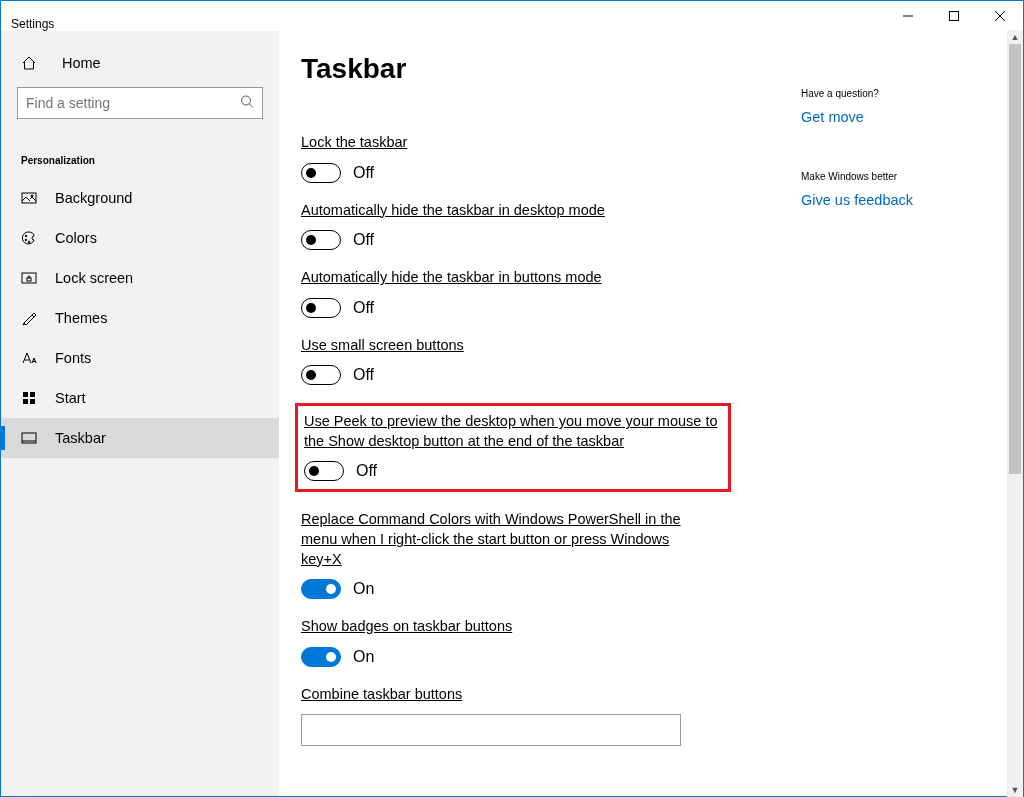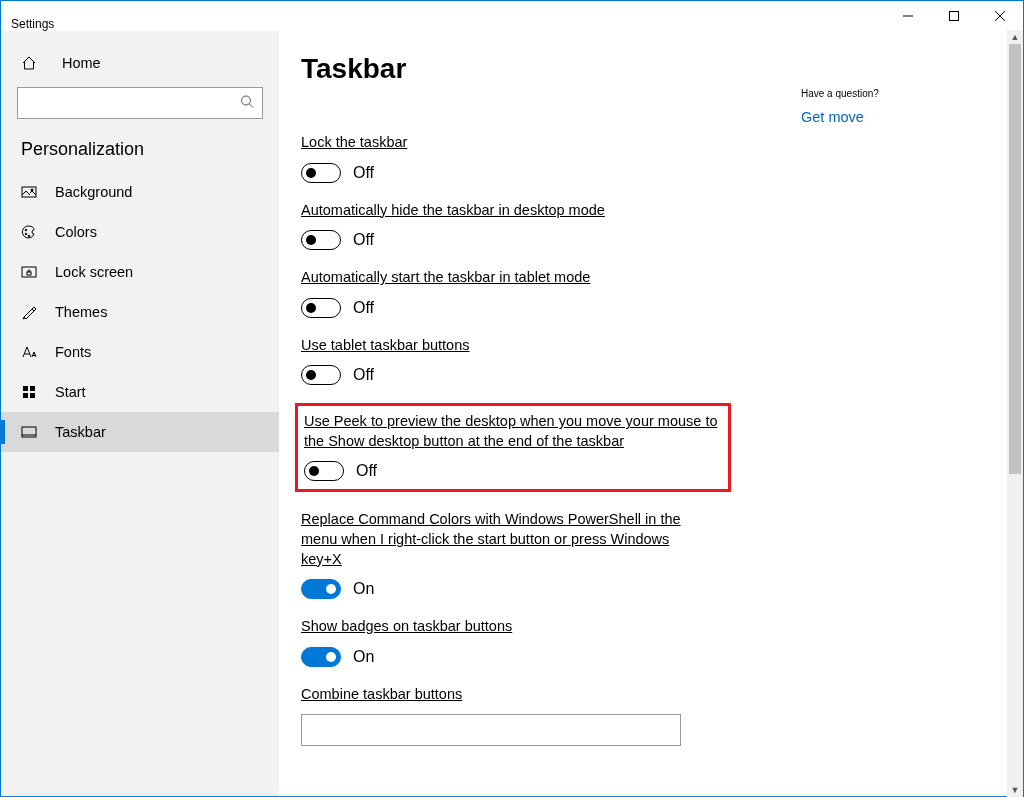--- a/index.html
+++ b/index.html
@@ -73,23 +73,24 @@
   .search-box input {
     border: none; outline: none;
     flex: 1; font-size: 14px;
     background: transparent;
   }
   .search-box .sicon {
     position: absolute; right: 8px; top: 50%;
     transform: translateY(-50%);
   }
   .category-title {
-    font-weight: 400;
-    font-size: 18px;
+    font-weight: 700;
+    font-size: 10px;
     padding: 0 20px 12px 20px;
+    margin-top: 16px;
   }
   .nav-list { list-style: none; }
   .nav-item {
     display: flex; align-items: center;
     height: 40px;
     padding-left: 20px;
     font-size: 14.5px;
     position: relative;
   }
   .nav-item.selected {
@@ -224,20 +225,21 @@
         <span class="nav-icon">
           <svg width="16" height="16" viewBox="0 0 16 16" fill="none" stroke="#000" stroke-width="1">
               <path d="M2 8 L8 2 L14 8 M3.5 7 V14 H12.5 V7"></path>
             </svg>
         </span>
         <span class="label">Home</span>
       </div>
 
       <div class="search-wrap">
         <div class="search-box">
+          <input type="text" placeholder="Find a setting" style="">
           <span class="sicon">
             <svg width="14" height="14" viewBox="0 0 14 14" fill="none" stroke="#555" stroke-width="1">
                 <circle cx="6" cy="6" r="4.5"></circle>
                 <line x1="9.5" y1="9.5" x2="13" y2="13"></line>
               </svg>
           </span>
         </div>
       </div>
 
       <div class="category-title">Personalization</div>
@@ -334,31 +336,31 @@
             <div class="setting-label">Automatically hide the taskbar in desktop mode</div>
             <div class="toggle-row">
               <div class="toggle">
                   <div class="knob"></div>
                 </div>
               <span class="toggle-state">Off</span>
             </div>
           </div>
 
           <div class="setting">
-            <div class="setting-label">Automatically start the taskbar in tablet mode</div>
+            <div class="setting-label">Automatically hide the taskbar in buttons mode</div>
             <div class="toggle-row">
               <div class="toggle">
                   <div class="knob"></div>
                 </div>
               <span class="toggle-state">Off</span>
             </div>
           </div>
 
           <div class="setting">
-            <div class="setting-label">Use tablet taskbar buttons</div>
+            <div class="setting-label">Use small screen buttons</div>
             <div class="toggle-row">
               <div class="toggle">
                   <div class="knob"></div>
                 </div>
               <span class="toggle-state">Off</span>
             </div>
           </div>
 
           <div class="setting highlight">
             <div class="setting-label">Use Peek to preview the desktop when you move your mouse to the Show desktop button at the end of the taskbar</div>
@@ -398,20 +400,24 @@
               
             </div>
           </div>
 
         </div>
 
         <div class="right-col">
           <div class="right-section">
             <div class="right-heading">Have a question?</div>
             <a class="right-link">Get move</a>
+          </div>
+          <div class="right-section">
+            <div class="right-heading">Make Windows better</div>
+            <a class="right-link">Give us feedback</a>
           </div>
         </div>
       </div>
     </div>
 
   </div>
 
   <div class="scrollbar">
     <div class="scroll-arrow up">▲</div>
     <div class="scroll-thumb"></div>

